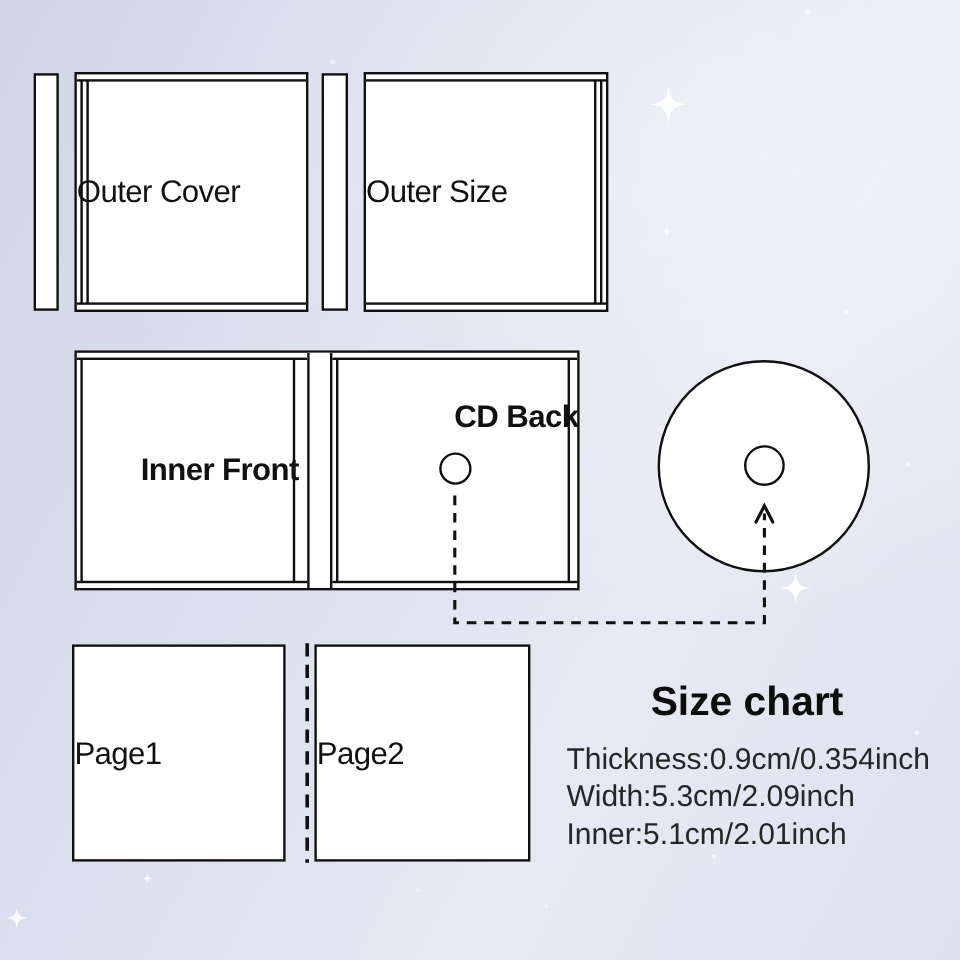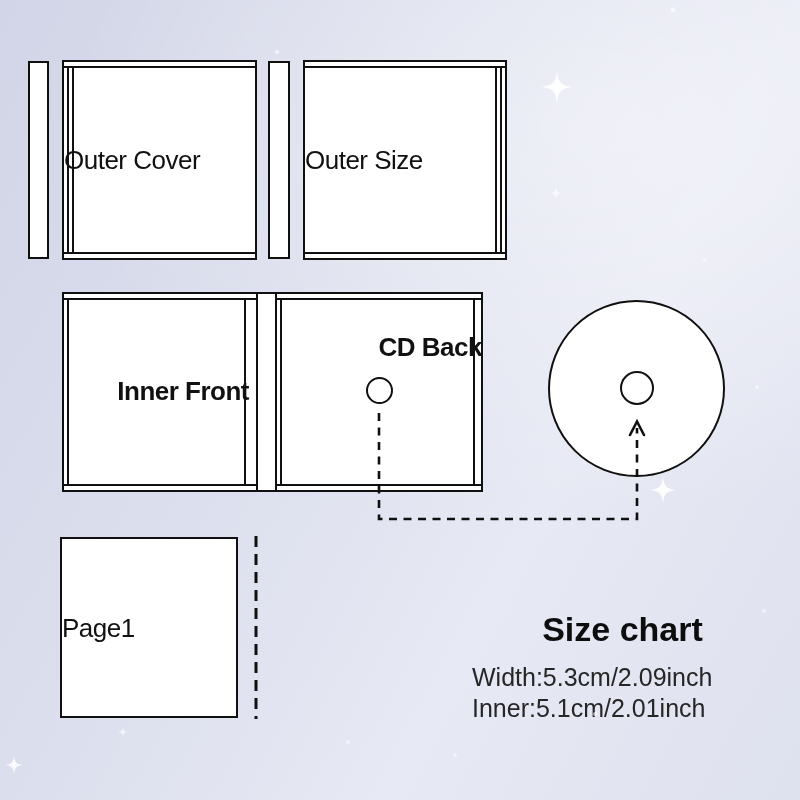--- a/index.html
+++ b/index.html
@@ -31,21 +31,21 @@
   .hole {
     position:absolute; background:#ffffff; border:2.5px solid #101010;
     border-radius:50%; box-sizing:border-box; z-index:3;
   }
   .disc {
     position:absolute; left:548px; top:300px; width:177px; height:177px;
     background:#ffffff; border:2.5px solid #101010; border-radius:50%; box-sizing:border-box;
   }
   .sizechart { position:absolute; left:450px; top:566px; width:345px; }
   .sizechart .sc-title {
-    text-align:center; font-weight:bold; font-size:34px; letter-spacing:0px; color:#0d0d0d;margin-top:44px;
+    text-align:center; font-weight:bold; font-size:34px; letter-spacing:0px; color:#0d0d0d;
   }
   .sizechart .sc-rows { margin-top:13px; padding-left:22px; font-size:25px; line-height:31px; color:#262626; }
   .overlay { position:absolute; left:0; top:0; z-index:5; pointer-events:none; }
   .bgfx { position:absolute; left:0; top:0; z-index:1; pointer-events:none; }
 </style>
 </head>
 <body>
 
 <div class="stage">
 
@@ -99,24 +99,28 @@
 
   <div class="hole" style="left:366px; top:377px; width:27px; height:27px;"></div>
 
   <div class="disc">
     <div class="hole" style="left:69.5px; top:68.5px; width:34px; height:34px;"></div>
   </div>
 
   <div class="panel" style="left:60px; top:537px; width:178px; height:181px;padding-left:25px;">
     <div class="case-label">Page1</div>
   </div>
+  <div class="panel" style="left:262px; top:537px; width:180px; height:181px;">
+    <div class="case-label">Page2</div>
+  </div>
 
   <div class="sizechart">
     <div class="sc-title">Size chart</div>
     <div class="sc-rows">
+      <div>Thickness:0.9cm/0.354inch</div>
       <div>Width:5.3cm/2.09inch</div>
       <div>Inner:5.1cm/2.01inch</div>
     </div>
   </div>
 
   <svg class="overlay" width="800" height="800">
     <path d="M379 413 L379 519 L637 519 L637 428" fill="none" stroke="#101010" stroke-width="2.6" stroke-dasharray="8 6.5"></path>
     <path d="M630 435 L637 421.5 L644 435" fill="none" stroke="#101010" stroke-width="2.6" stroke-linecap="round"></path>
     <line x1="256" y1="536" x2="256" y2="719" stroke="#101010" stroke-width="3" stroke-dasharray="11 7"></line>
   </svg>

